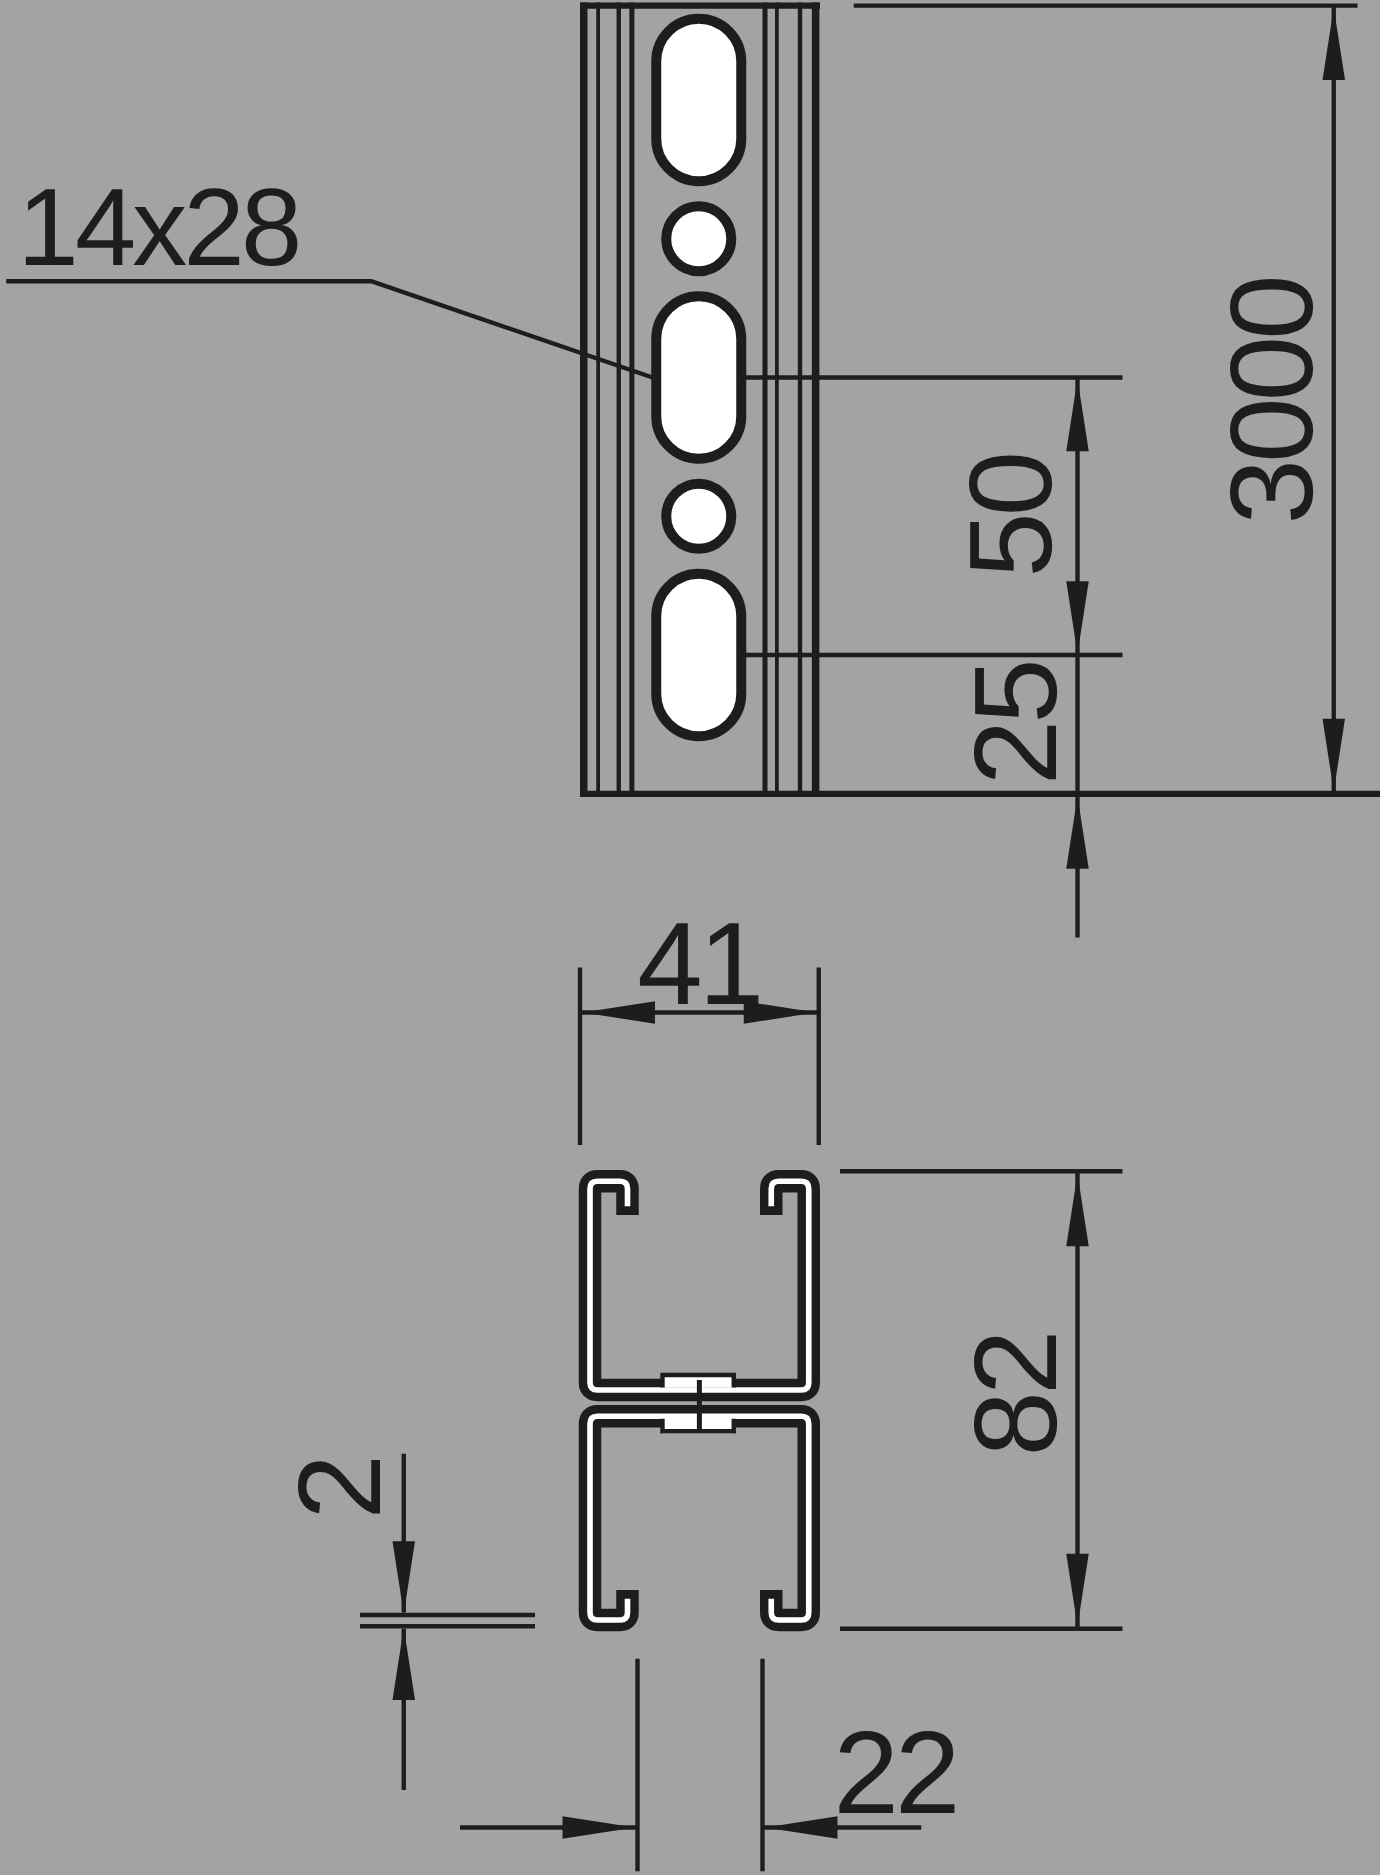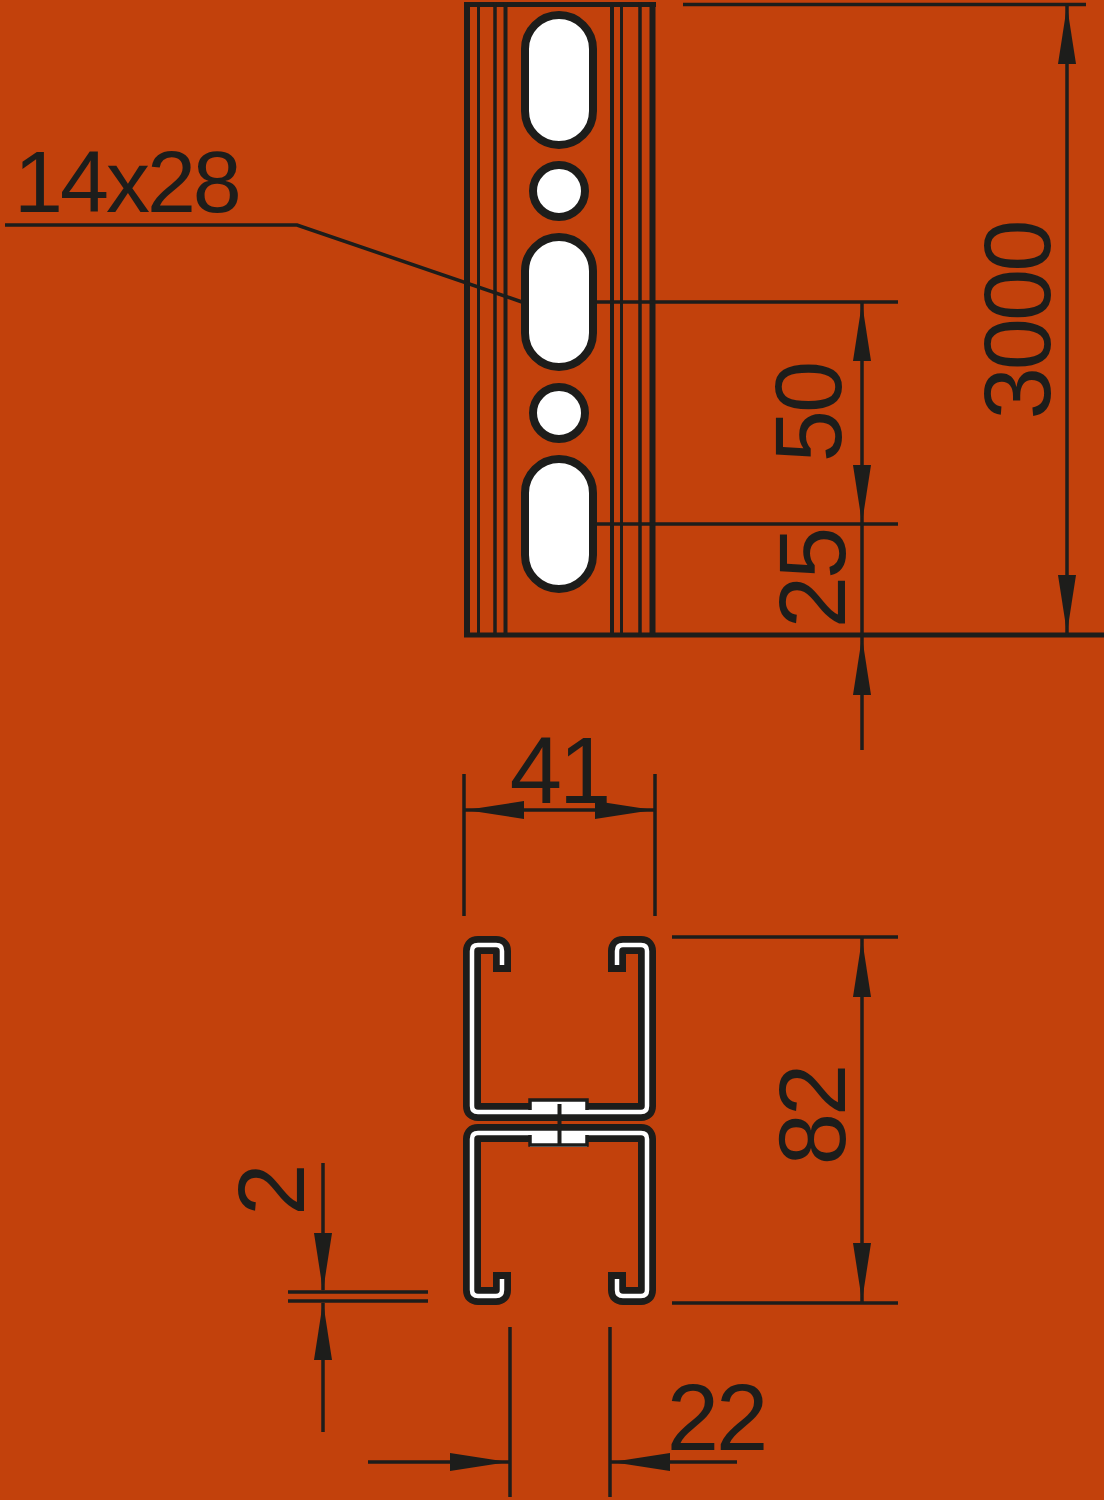--- a/index.html
+++ b/index.html
@@ -1,19 +1,19 @@
 <!DOCTYPE html>
 <html><head>
 <meta charset="utf-8">
 <style>
   html,body{margin:0;padding:0;background:#fff;}
   .canvas{
     position:relative;
     width:1104px;height:1500px;
-    background:#c2410c;
+    background:#a3a3a3;
     font-family:"Liberation Sans", sans-serif;
   }
   svg{display:block;}
   text{
     fill:#1d1d1b;
     font-family:"Liberation Sans", sans-serif;
     letter-spacing:-3px;
   }
   .dim-text{font-size:94px;}
   .label-text{font-size:88px;}

